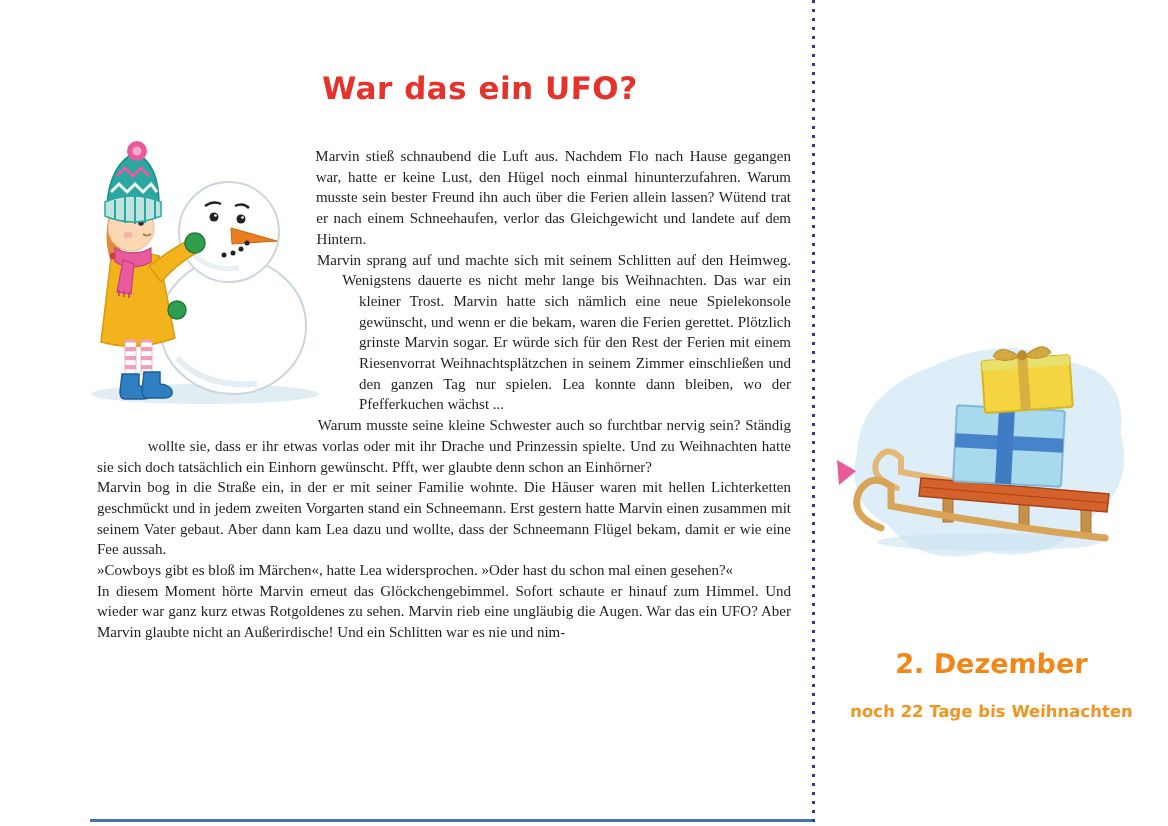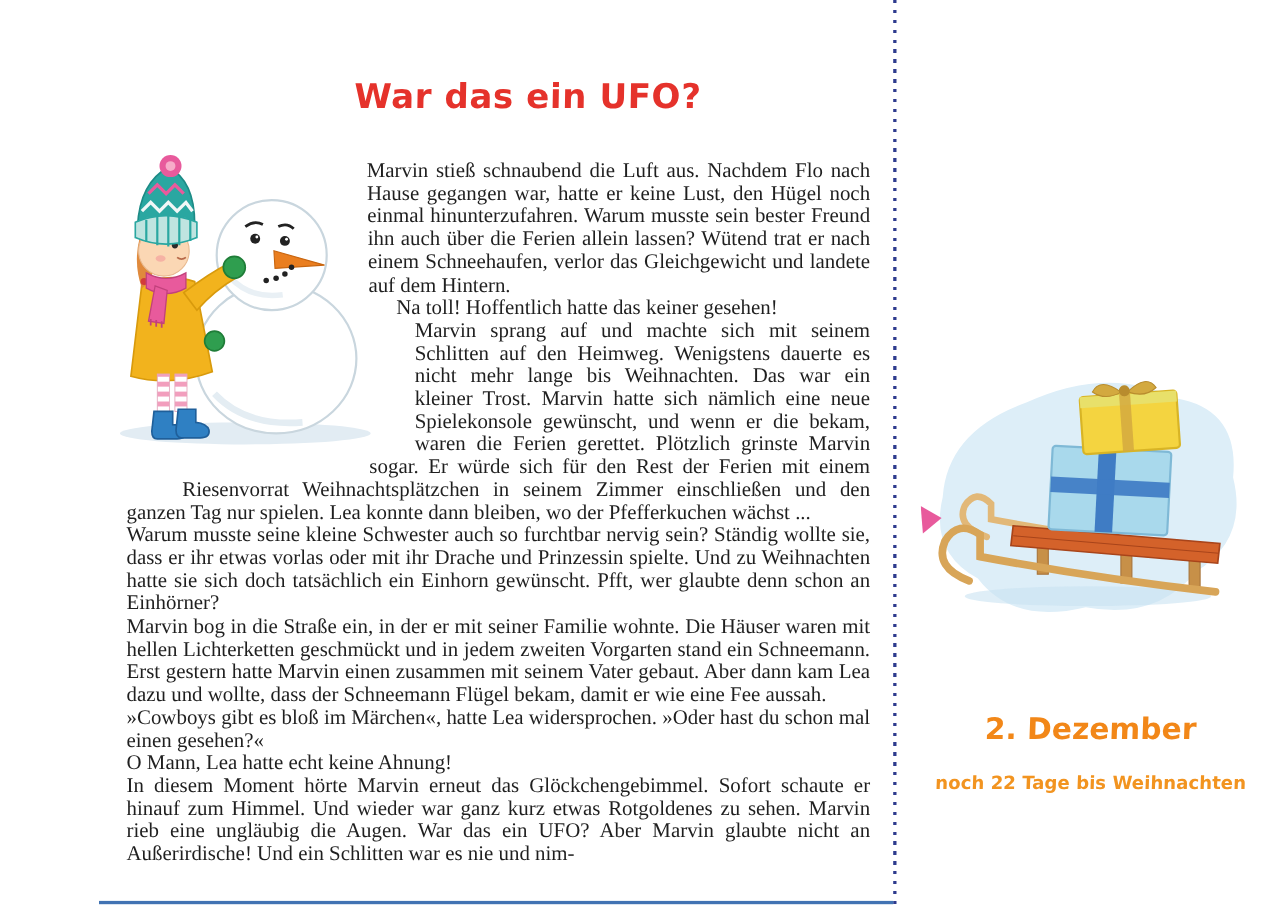--- a/index.html
+++ b/index.html
@@ -24,26 +24,25 @@
     font-family: "DejaVu Sans", sans-serif;
     font-weight: 700;
     font-size: 31px;
     line-height: 40px;
     letter-spacing: 0.5px;
     color: #e5322b;
     margin: 0 0 38px 225px;
     transform: skewX(-1deg);
   }
   .story-body {
-    font-size: 19px;
+    font-size: 15px;
     line-height: 20.7px;
     color: #1f1f1f;
     text-align: justify;
     hyphens: auto;
-    margin-left: 18px;
     -webkit-hyphens: auto;
   }
   .story-body p { margin: 0; }
   .illu-float {
     float: left;
     width: 262px;
     height: 296px;
     shape-outside: polygon(0 0, 212px 0, 214px 130px, 256px 160px, 258px 250px, 194px 272px, 0 288px);
     shape-margin: 6px;
   }
@@ -181,26 +180,24 @@
             <rect x="48" y="200" width="11" height="36" fill="url(#legstripes)" stroke="#e3a8bd" stroke-width="0.8"></rect>
             <rect x="64" y="200" width="11" height="34" fill="url(#legstripes)" stroke="#e3a8bd" stroke-width="0.8"></rect>
 
             <path d="M45 234 h17 v12 q10 0 12 6 q1 7 -8 7 h-18 q-5 0 -5 -7 Z" fill="#2f80c3" stroke="#1f5f9a" stroke-width="1.5"></path>
             <path d="M63 232 h16 v12 q10 1 12 7 q1 7 -8 7 h-17 q-5 0 -5 -7 Z" fill="#2f80c3" stroke="#1f5f9a" stroke-width="1.5" transform="translate(4,0)"></path>
           </g>
         </svg>
       </div>
 
       <p>Marvin stieß schnaubend die Luft aus. Nachdem Flo nach Hause gegangen war, hatte er keine Lust, den Hügel noch einmal hinunterzufahren. Warum musste sein bester Freund ihn auch über die Ferien allein lassen? Wütend trat er nach einem Schneehaufen, verlor das Gleichgewicht und landete auf dem Hintern.</p>
-      <p>Na toll! Hoffentlich hatte das keiner gesehen!</p>
       <p>Marvin sprang auf und machte sich mit seinem Schlitten auf den Heimweg. Wenigstens dauerte es nicht mehr lange bis Weihnachten. Das war ein kleiner Trost. Marvin hatte sich nämlich eine neue Spielekonsole gewünscht, und wenn er die bekam, waren die Ferien gerettet. Plötzlich grinste Marvin sogar. Er würde sich für den Rest der Ferien mit einem Riesenvorrat Weihnachtsplätzchen in seinem Zimmer einschließen und den ganzen Tag nur spielen. Lea konnte dann bleiben, wo der Pfefferkuchen wächst ...</p>
       <p>Warum musste seine kleine Schwester auch so furchtbar nervig sein? Ständig wollte sie, dass er ihr etwas vorlas oder mit ihr Drache und Prinzessin spielte. Und zu Weihnachten hatte sie sich doch tatsächlich ein Einhorn gewünscht. Pfft, wer glaubte denn schon an Einhörner?</p>
       <p>Marvin bog in die Straße ein, in der er mit seiner Familie wohnte. Die Häuser waren mit hellen Lichterketten geschmückt und in jedem zweiten Vorgarten stand ein Schneemann. Erst gestern hatte Marvin einen zusammen mit seinem Vater gebaut. Aber dann kam Lea dazu und wollte, dass der Schneemann Flügel bekam, damit er wie eine Fee aussah.</p>
       <p>»Cowboys gibt es bloß im Märchen«, hatte Lea widersprochen. »Oder hast du schon mal einen gesehen?«</p>
-      <p>O Mann, Lea hatte echt keine Ahnung!</p>
       <p>In diesem Moment hörte Marvin erneut das Glöckchengebimmel. Sofort schaute er hinauf zum Himmel. Und wieder war ganz kurz etwas Rotgoldenes zu sehen. Marvin rieb eine ungläubig die Augen. War das ein UFO? Aber Marvin glaubte nicht an Außerirdische! Und ein Schlitten war es nie und nim-</p>
     </div>
   </div>
 
   <div class="dotted-divider"></div>
 
   <div class="margin-column">
 
     <div class="sled-illustration">
       <svg width="300" height="252" viewBox="0 0 300 252" xmlns="http://www.w3.org/2000/svg">

